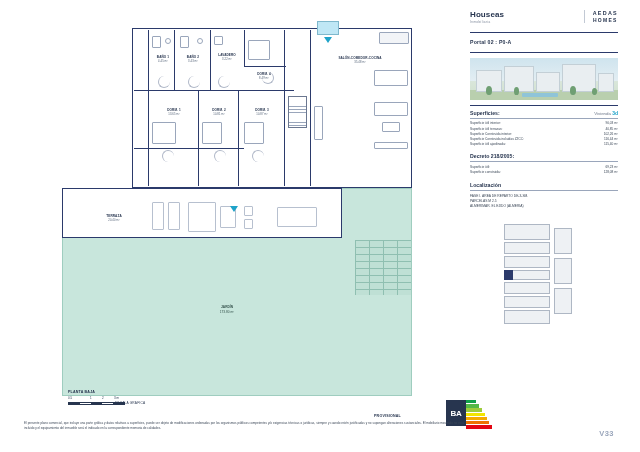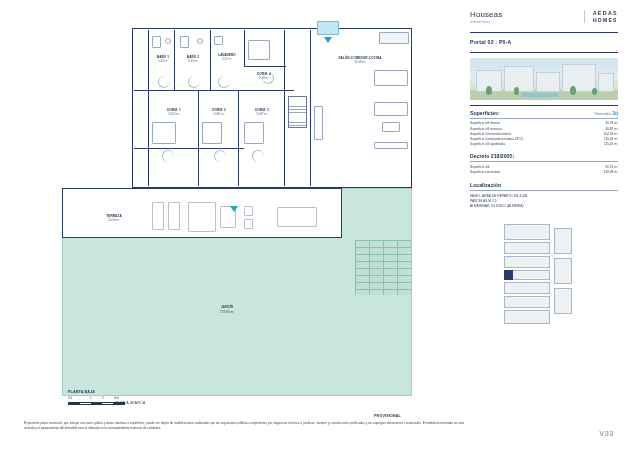--- a/index.html
+++ b/index.html
@@ -251,21 +251,21 @@
   .rule-thin { background: #9aa6bb; height: 0.5px; }
 
   .brand-row {
     display: flex;
     justify-content: space-between;
     align-items: flex-start;
     padding-bottom: 4px;
   }
   .brand-left .brand-name {
     font-size: 8px;
-    font-weight: normal;
+    font-weight: bold;
     color: #27354f;
     letter-spacing: 0.1px;
   }
   .brand-left .brand-sub {
     font-size: 3.1px;
     color: #7d8799;
     letter-spacing: 0.4px;
     margin-top: 0.5px;
   }
   .brand-right {
@@ -518,20 +518,32 @@
           <i class="light"></i>
           <i class="dark"></i>
           <i class="light"></i>
           <i class="dark"></i>
       </div>
     </div>
     <div class="scale-text">ESCALA GRÁFICA</div>
 
     <div class="provisional">PROVISIONAL</div>
 
+    <div class="ba-badge">
+      <div class="ba-box">BA</div>
+      <div class="ba-bars">
+        <i style="background:#12a04a;width:10px;"></i>
+        <i style="background:#54b847;width:13px;"></i>
+        <i style="background:#9dcb3b;width:16px;"></i>
+        <i style="background:#f2e500;width:19px;"></i>
+        <i style="background:#f4ab00;width:21px;"></i>
+        <i style="background:#ee7203;width:23px;"></i>
+        <i style="background:#e30613;width:26px;"></i>
+      </div>
+    </div>
   </div>
 
   <div class="footer-legal">El presente plano comercial, que incluye una parte gráfica y datos relativos a superficies, puede ser objeto de modificaciones ordenadas por los organismos públicos competentes y/o exigencias técnicas o jurídicas, siempre y cuando estén justificadas y no supongan alteraciones sustanciales. El mobiliario mostrado no está incluido y el equipamiento del inmueble será el indicado en la correspondiente memoria de calidades.</div>
 
   <div id="right-panel">
 
     <div class="brand-row">
       <div class="brand-left">
         <div class="brand-name">Houseas</div>
         <div class="brand-sub">Inmobiliaria</div>

